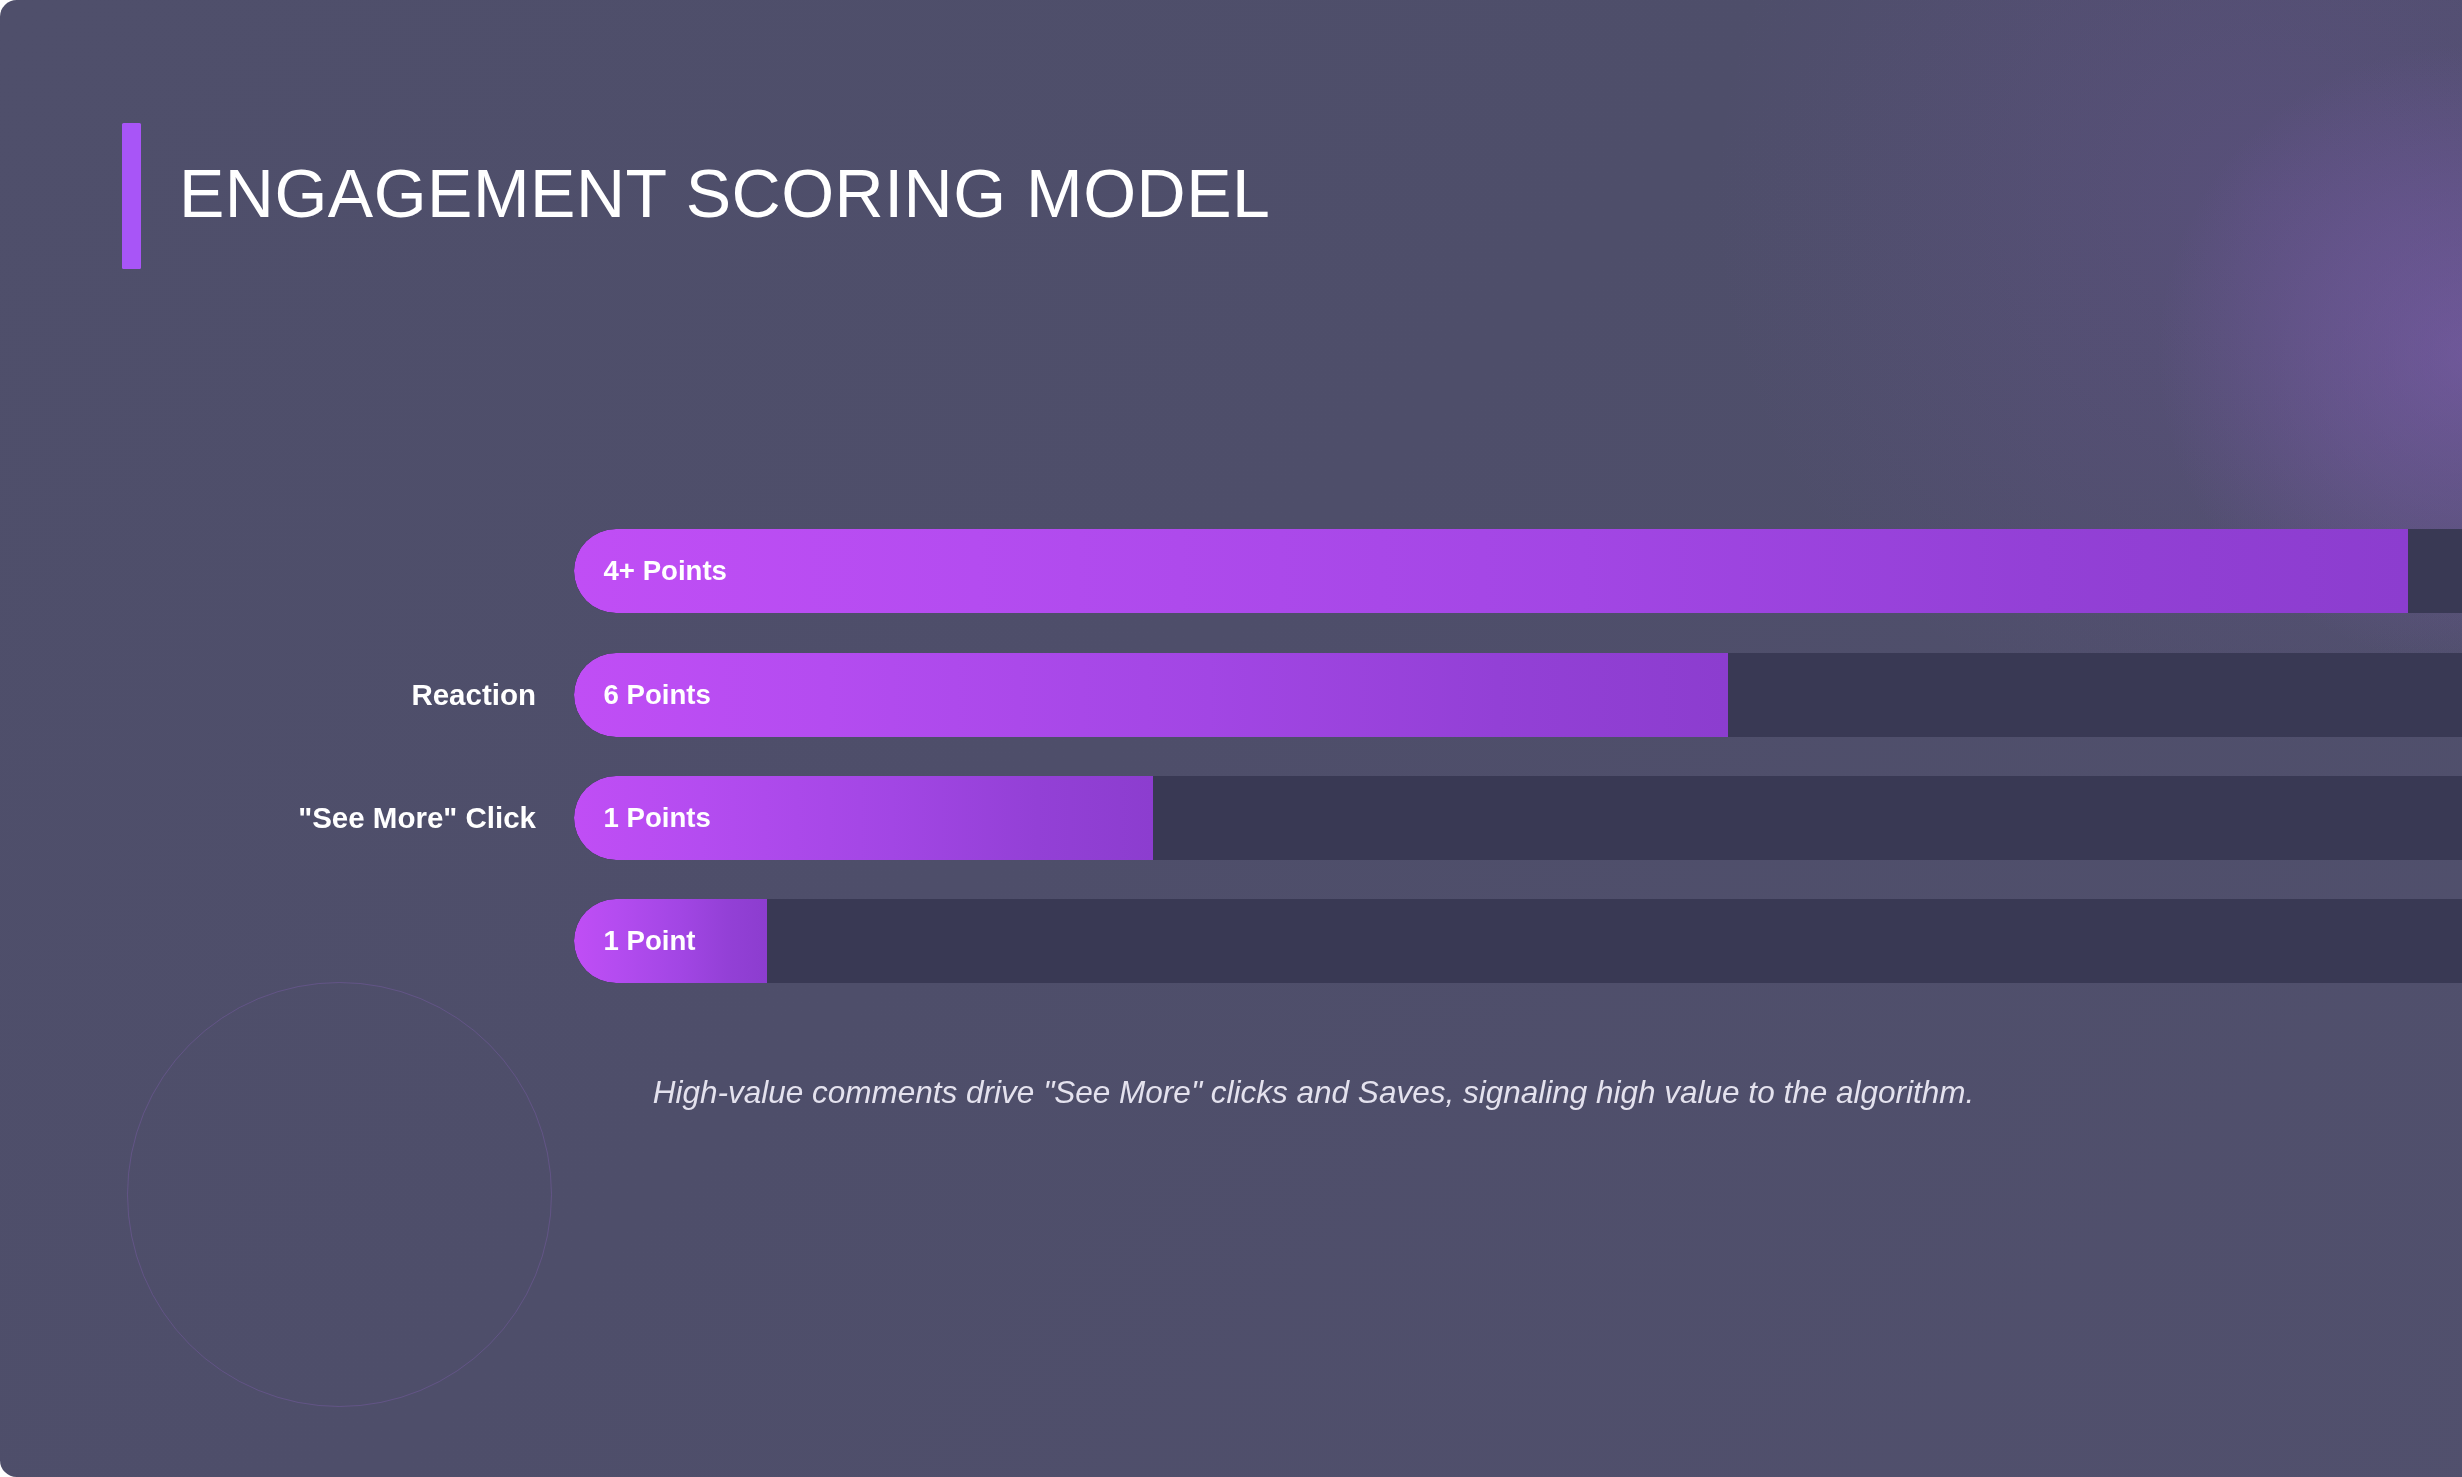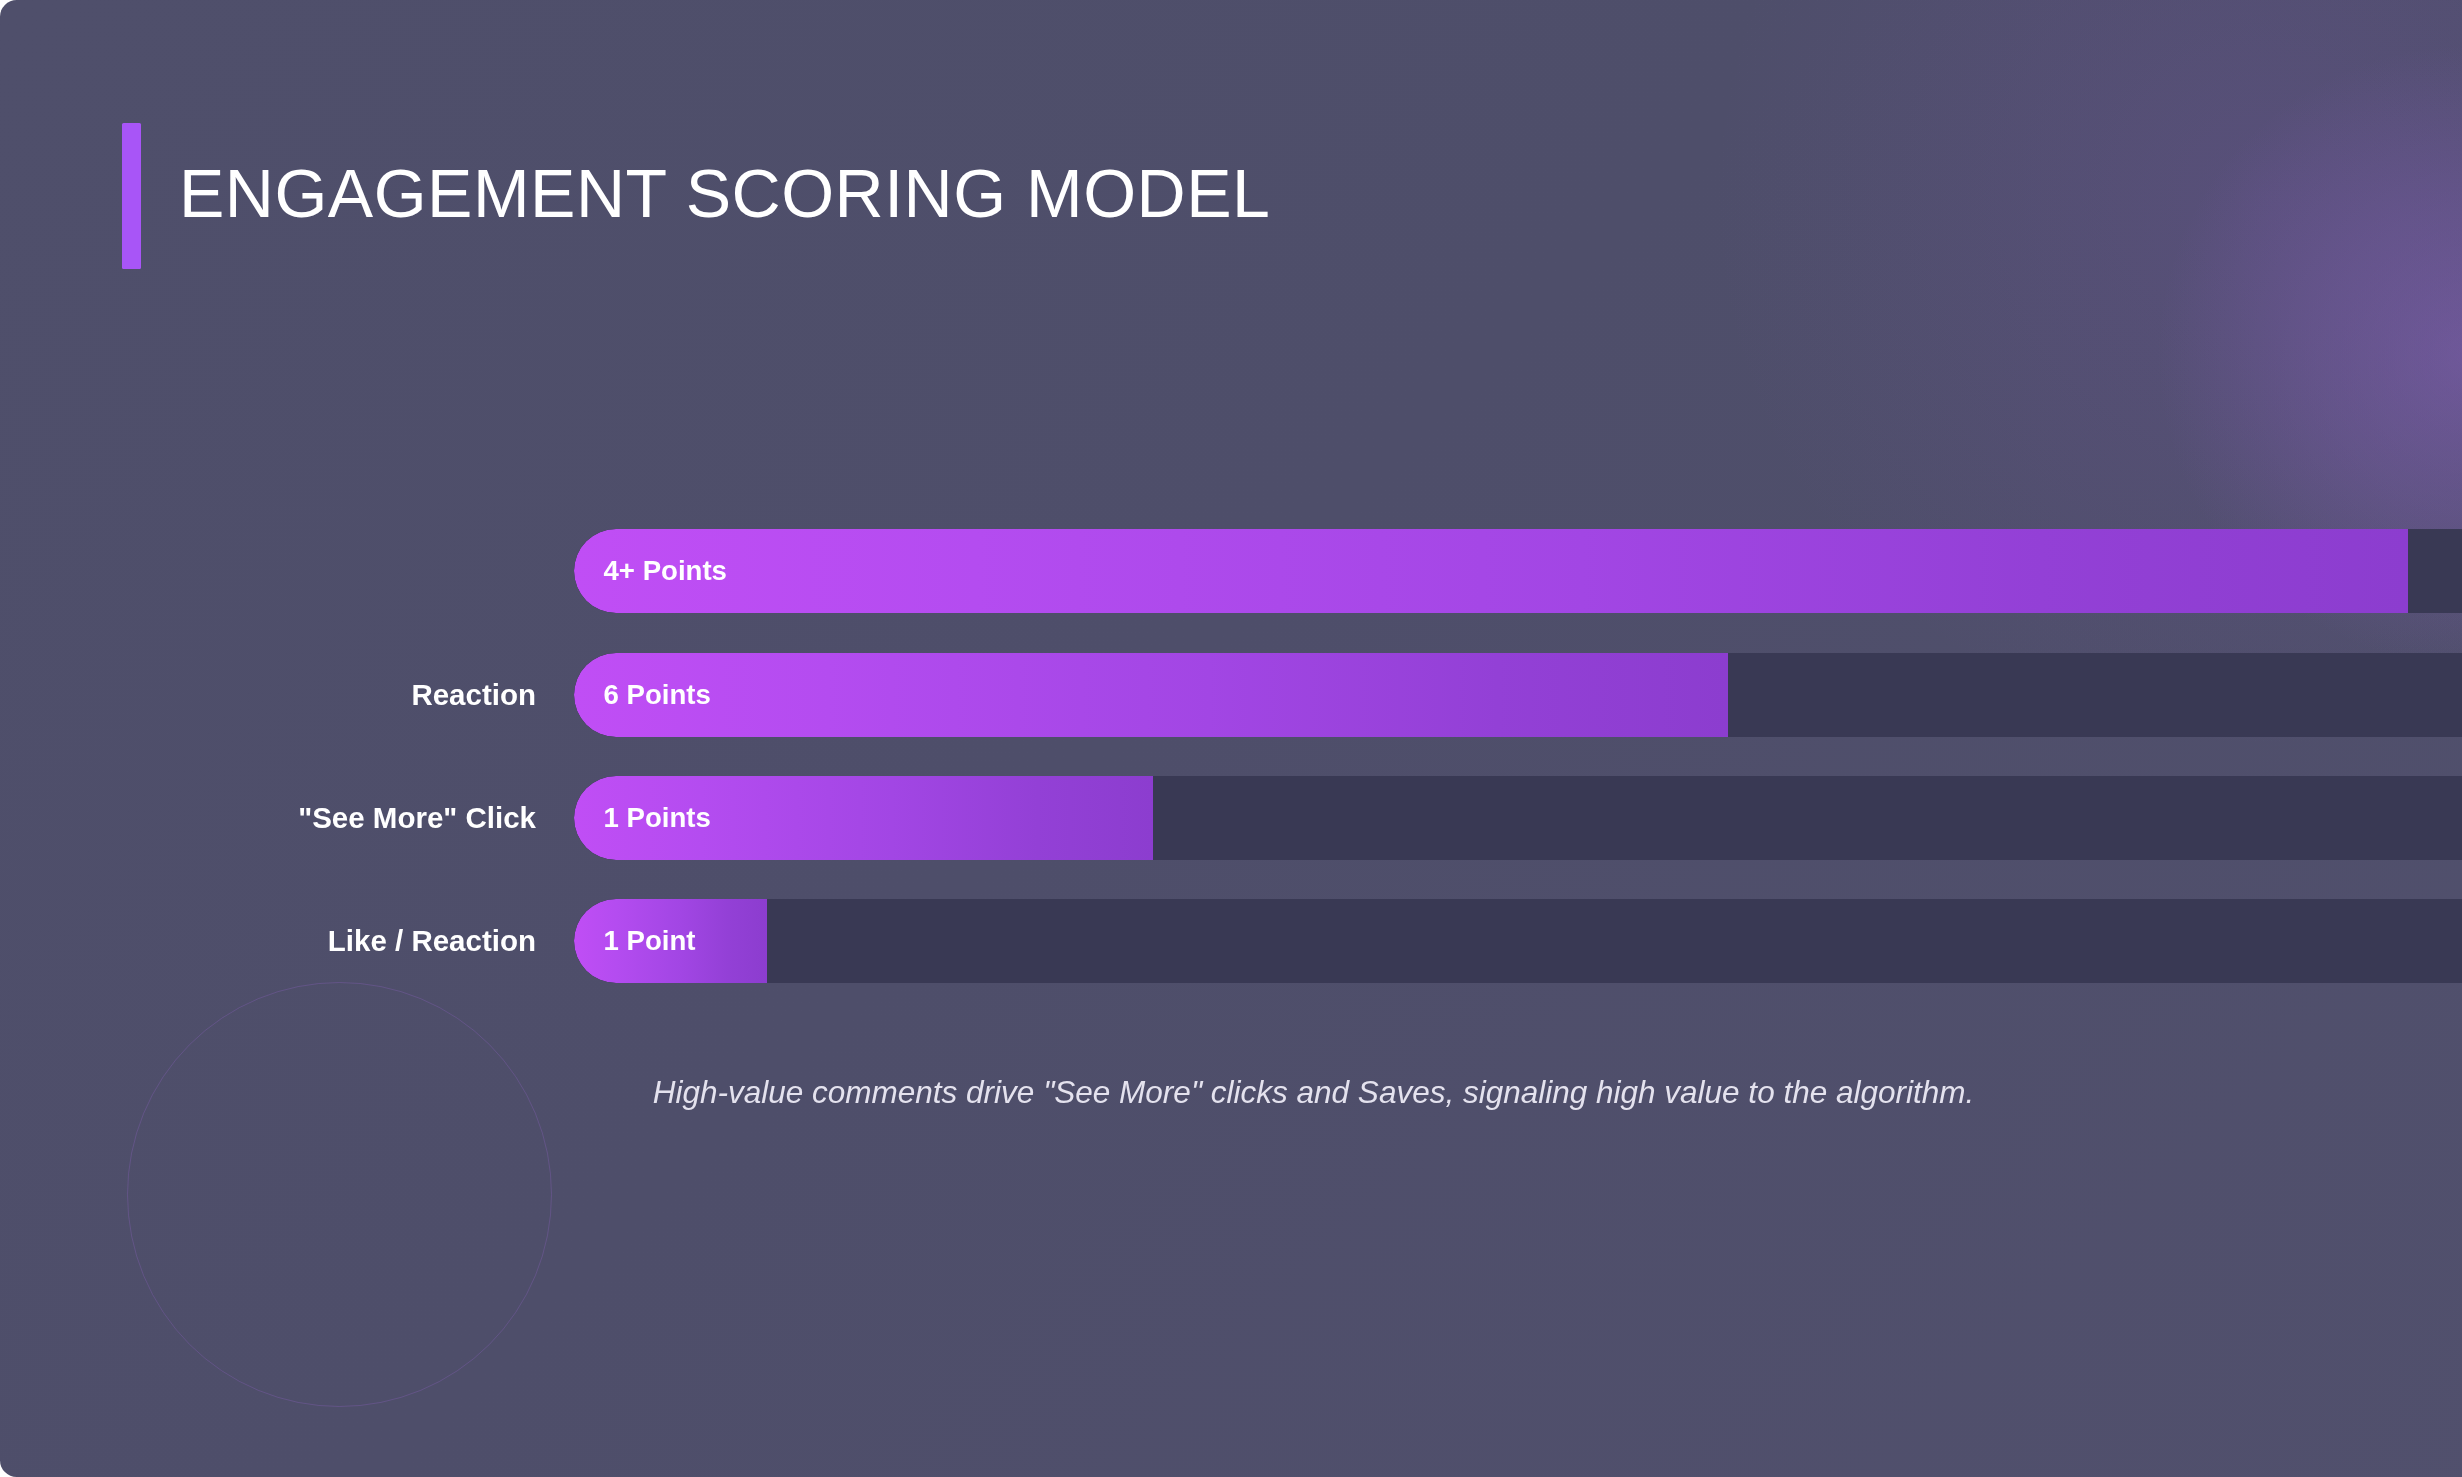--- a/index.html
+++ b/index.html
@@ -133,21 +133,20 @@
     <div class="row row-2">
       <div class="row-label">"See More" Click</div>
       <div class="track">
         <div class="fill capped" style="width:30.0%">
           <span class="fill-value">1 Points</span>
         </div>
       </div>
     </div>
 
     <div class="row row-3">
-      <div class="row-label">Like / Reaction</div>
       <div class="track">
         <div class="fill capped" style="width:10.0%">
           <span class="fill-value">1 Point</span>
         </div>
       </div>
     </div>
 
   </div>
 
   <div class="caption">High-value comments drive "See More" clicks and Saves, signaling high value to the algorithm.</div>

